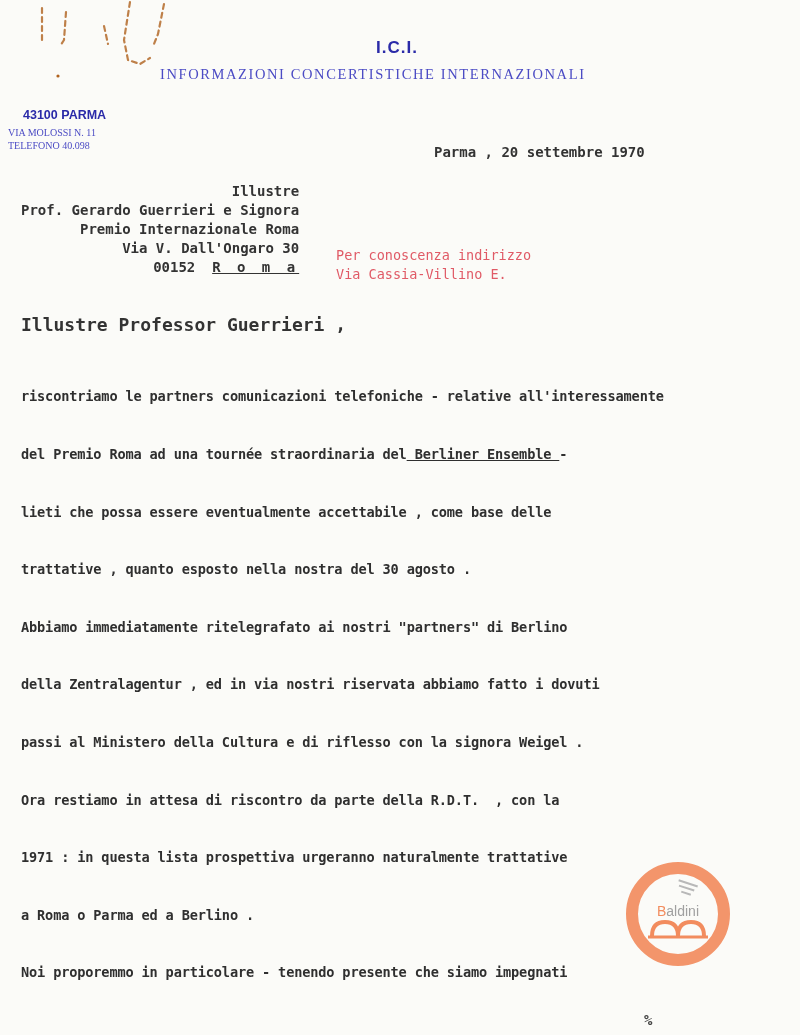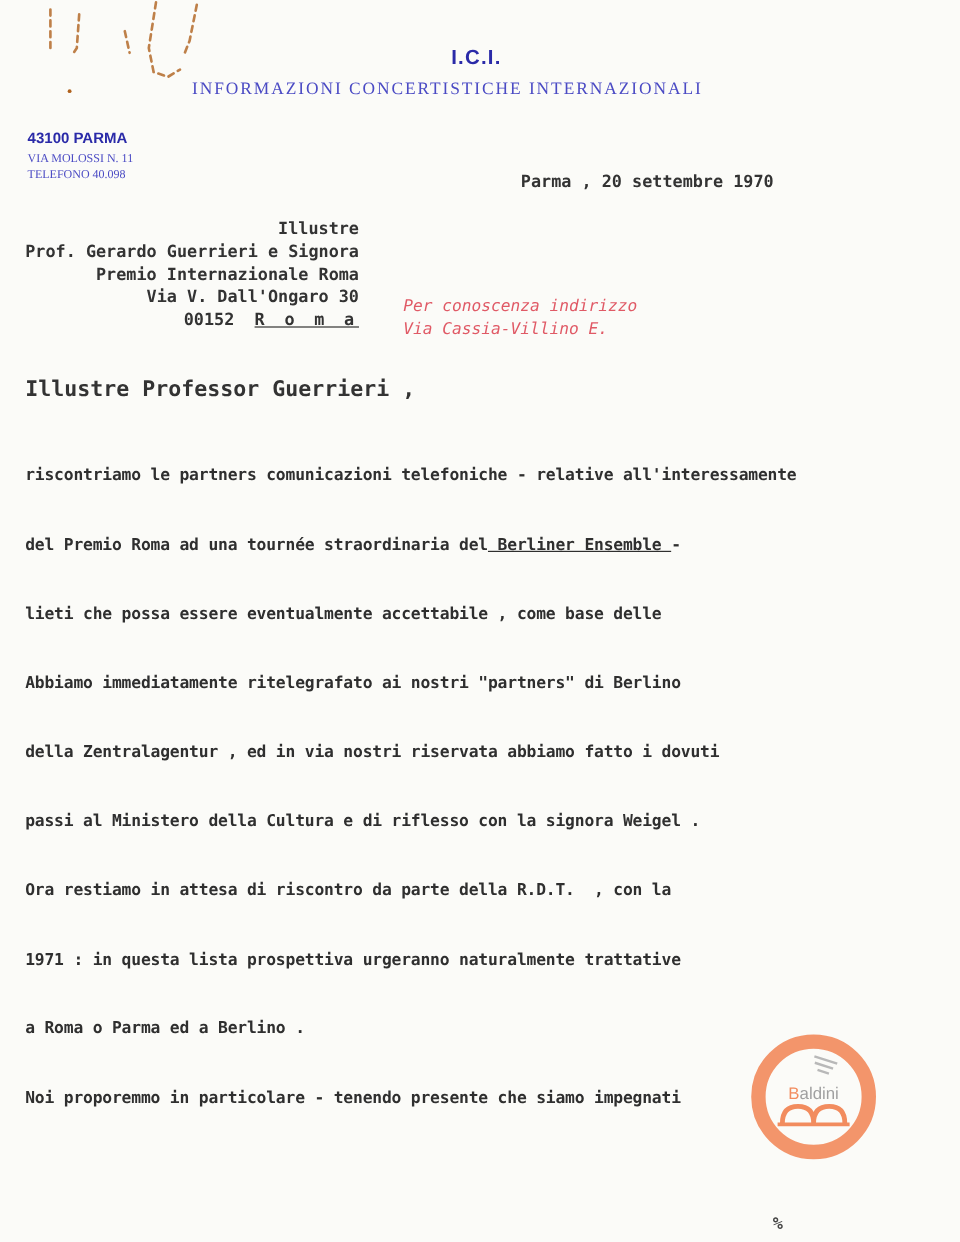--- a/index.html
+++ b/index.html
@@ -22,36 +22,36 @@
     position: absolute; left: 160px; top: 66px;
     font-family: "Liberation Serif", serif; font-size: 14.5px;
     color: #4b4bc4; letter-spacing: 1.6px;
   }
   .lh-city {
     position: absolute; left: 23px; top: 108px;
     font-family: "Liberation Sans", sans-serif; font-weight: bold;
     font-size: 12.5px; color: #2a2aa8;
   }
   .lh-addr {
-    position: absolute; left: 23px; top: 126px;
+    position: absolute; left: 8px; top: 126px;
     font-family: "Liberation Serif", serif; font-size: 10px;
     color: #4b4bc4; line-height: 13px;
   }
   .date {
     position: absolute; left: 434px; top: 144px;
     font-size: 14px; font-weight: bold; color: #333;
   }
   .recipient {
     position: absolute; left: 21px; top: 182px;
     font-size: 14px; font-weight: bold; line-height: 19px; color: #333; text-align: right;
   }
   .recipient .u { text-decoration: underline; letter-spacing: 4px; }
   .cc {
     position: absolute; left: 336px; top: 246px;
-    font-size: 13.5px; line-height: 19px; color: #e05a66; font-style: italic;
+    font-size: 13.5px; line-height: 19px; color: #e05a66;
   }
   .salutation {
     position: absolute; left: 21px; top: 314px;
     font-size: 18px; font-weight: bold; color: #333;
   }
   .body {
     position: absolute; left: 21px; top: 349px; width: 780px;
     font-size: 13.6px; font-weight: bold; line-height: 19.2px;
     color: #2f2f2f; white-space: pre; letter-spacing: -0.15px;
   }
@@ -105,20 +105,21 @@
     <div>Per conoscenza indirizzo</div>
     <div>Via Cassia-Villino E.</div>
   </div>
 
   <div class="salutation">Illustre Professor Guerrieri ,</div>
 
   <div class="body">
     <span class="line">riscontriamo le partners comunicazioni telefoniche - relative all'interessamente</span>
     <span class="line"><span>del Premio Roma ad una tournée straordinaria del</span><span class="ul-black"> Berliner Ensemble </span><span>-</span></span>
     <span class="line">lieti che possa essere eventualmente accettabile , come base delle</span>
+    <span class="line">trattative , quanto esposto nella nostra del 30 agosto .</span>
     <span class="line">Abbiamo immediatamente ritelegrafato ai nostri "partners" di Berlino</span>
     <span class="line">della Zentralagentur , ed in via nostri riservata abbiamo fatto i dovuti</span>
     <span class="line">passi al Ministero della Cultura e di riflesso con la signora Weigel .</span>
     <span class="line">Ora restiamo in attesa di riscontro da parte della R.D.T.  , con la</span>
     <span class="line">1971 : in questa lista prospettiva urgeranno naturalmente trattative</span>
     <span class="line">a Roma o Parma ed a Berlino .</span>
     <span class="line">Noi proporemmo in particolare - tenendo presente che siamo impegnati</span>
     
     
     

